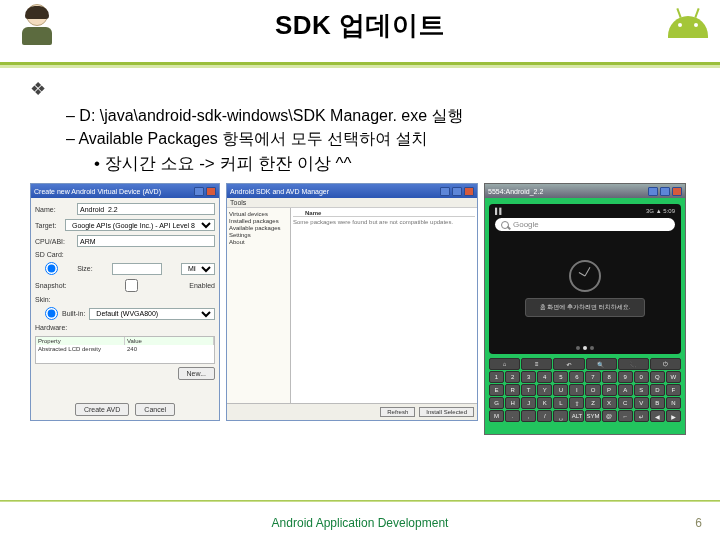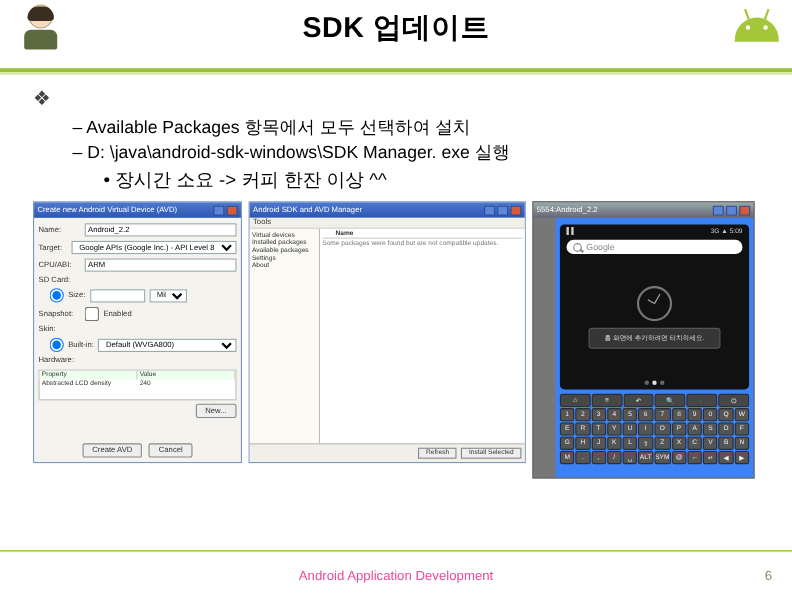--- a/index.html
+++ b/index.html
@@ -66,21 +66,21 @@
     background: linear-gradient(#4f79cf,#2b56b3);
     display: flex; align-items: center; justify-content: space-between;
     padding: 0 3px; color: #fff; font-size: 7px;
   }
   .win .tb .ctrls { display: flex; gap: 2px; }
   .win .tb .ctrl { width: 10px; height: 9px; background: #5d86d8; border: 1px solid #2a4c95; border-radius: 1px; }
   .win .tb .ctrl.x { background: #d65a3c; }
   .win .body { flex: 1; padding: 4px; display: flex; flex-direction: column; gap: 2px; }
 
   .win1 { width: 190px; height: 238px; }
-  .win1 .row { display: flex; align-items: center; gap: 4px; margin: 1px 0; }
+  .win1 .row { display: flex; align-items: center; gap: 4px; margin: 1px 0; justify-content: space-between; }
   .win1 .lbl { width: 38px; font-size: 7px; }
   .win1 input[type=text], .win1 select {
     font-size: 7px; height: 12px; border: 1px solid #9aa; background: #fff; padding: 0 2px;
   }
   .win1 .tbl { border: 1px solid #bbb; height: 28px; margin-top: 2px; background: #fff; }
   .win1 .tbl .hd { display: flex; background: #efe; font-size: 6px; }
   .win1 .tbl .hd span { flex: 1; padding: 1px 2px; border-right: 1px solid #ccc; }
   .win1 .tbl .rw { display: flex; font-size: 6px; }
   .win1 .tbl .rw span { flex: 1; padding: 1px 2px; }
   .win1 .btns { display: flex; justify-content: center; gap: 6px; margin-top: auto; padding-top: 4px; }
@@ -93,21 +93,21 @@
   .win2 .side .item { margin: 1px 0; }
   .win2 .pkg { flex: 1; background: #fff; font-size: 6px; padding: 2px; }
   .win2 .pkg .head { display: flex; font-weight: 700; border-bottom: 1px solid #ccc; }
   .win2 .pkg .head span:nth-child(1){ width: 12px; }
   .win2 .pkg .head span:nth-child(2){ flex: 1; }
   .win2 .bar { display: flex; justify-content: flex-end; gap: 4px; padding: 3px; border-top: 1px solid #bbb; background: #f0efe8; }
   .win2 .bar .btn { font-size: 6px; padding: 1px 6px; border: 1px solid #888; background: #eee; }
 
   .win3 { width: 202px; height: 252px; border-color: #666; background: #777; }
   .win3 .tb { background: linear-gradient(#9aa,#667); }
-  .win3 .device { flex: 1; background: #3b82f6; padding: 6px 4px 4px; margin-left: 20px; }
+  .win3 .device { flex: 1; background: #22c55e; padding: 6px 4px 4px; }
   .win3 .screen { background: #111; border-radius: 4px; padding: 4px; height: 150px; display: flex; flex-direction: column; }
   .win3 .status { display: flex; justify-content: space-between; color: #ccc; font-size: 6px; padding: 0 2px 2px; }
   .win3 .gsearch { background: #fff; border-radius: 10px; display: flex; align-items: center; gap: 4px; padding: 2px 6px; margin: 2px 2px 4px; }
   .win3 .gsearch .mag { width: 8px; height: 8px; border: 1.5px solid #888; border-radius: 50%; position: relative; }
   .win3 .gsearch .mag::after { content: ""; position: absolute; width: 4px; height: 1.5px; background: #888; right: -3px; bottom: -1px; transform: rotate(45deg); }
   .win3 .gsearch span { font-size: 8px; color: #888; }
   .win3 .widgets { flex: 1; display: flex; flex-direction: column; align-items: center; justify-content: center; gap: 6px; }
   .win3 .clock { width: 32px; height: 32px; border: 2px solid #777; border-radius: 50%; position: relative; }
   .win3 .clock::before { content:""; position:absolute; left:50%; top:50%; width:1px; height:10px; background:#aaa; transform-origin: bottom; transform: translate(-50%,-100%) rotate(30deg);}
   .win3 .clock::after { content:""; position:absolute; left:50%; top:50%; width:1px; height:7px; background:#aaa; transform-origin: bottom; transform: translate(-50%,-100%) rotate(-60deg);}
@@ -116,21 +116,21 @@
   .win3 .dots i { width: 4px; height: 4px; background: #666; border-radius: 50%; }
   .win3 .dots i.on { background: #ddd; }
   .win3 .kb { margin-top: 4px; display: grid; grid-template-columns: repeat(12,1fr); gap: 1px; }
   .win3 .kb .k { background: #555; border: 1px solid #2e2e2e; border-radius: 2px; height: 12px; display:flex; align-items:center; justify-content:center; color:#eee; font-size:6px; }
   .win3 .kb .k.dpad { background: #474747; }
   .win3 .kb .menu { display:flex; gap:1px; grid-column: span 12; }
   .win3 .kb .menu .k { flex:1; height: 12px; }
 
   
   .footer-rule { position: absolute; left: 0; right: 0; bottom: 38px; height: 2px; background: linear-gradient(to bottom,#9bbf3b,#d8e8a8); }
-  .footer { position: absolute; left: 0; right: 0; bottom: 10px; text-align: center; font-size: 12px; color: #ec4899; }
+  .footer { position: absolute; left: 0; right: 0; bottom: 10px; text-align: center; font-size: 12px; color: #15803d; }
   .pagenum { position: absolute; right: 18px; bottom: 10px; font-size: 12px; color: #8a8a66; }
 </style>
 </head>
 <body>
 
 <div class="slide">
 
   <div class="header">
     <div class="avatar">
       <div class="hair"></div>
@@ -146,22 +146,22 @@
         <div class="eye r"></div>
     </div>
     <div class="header-rule"></div>
   </div>
 
   <div class="content">
     <div class="h2">
       <span class="diamond">❖</span>
     </div>
     <ul class="ul1">
+      <li>D: \java\android-sdk-windows\SDK Manager. exe 실행</li>
       <li>Available Packages 항목에서 모두 선택하여 설치</li>
-      <li>D: \java\android-sdk-windows\SDK Manager. exe 실행</li>
       <ul class="ul2">
         <li>장시간 소요 -&gt; 커피 한잔 이상 ^^</li>
       </ul>
     </ul>
   </div>
 
   <div class="shots">
 
     <div class="win win1">
       <div class="tb">

